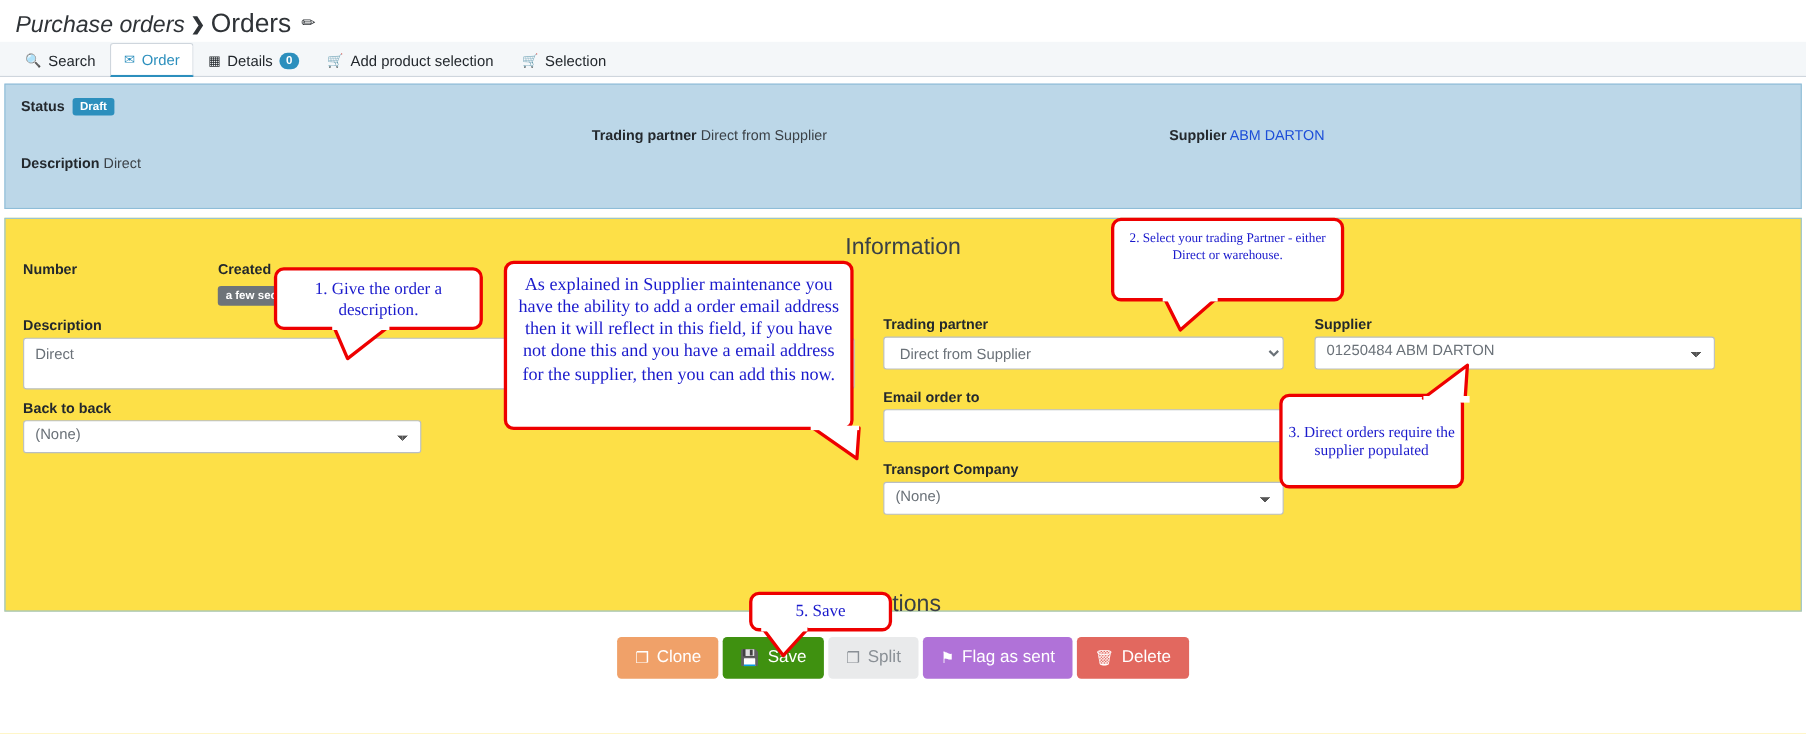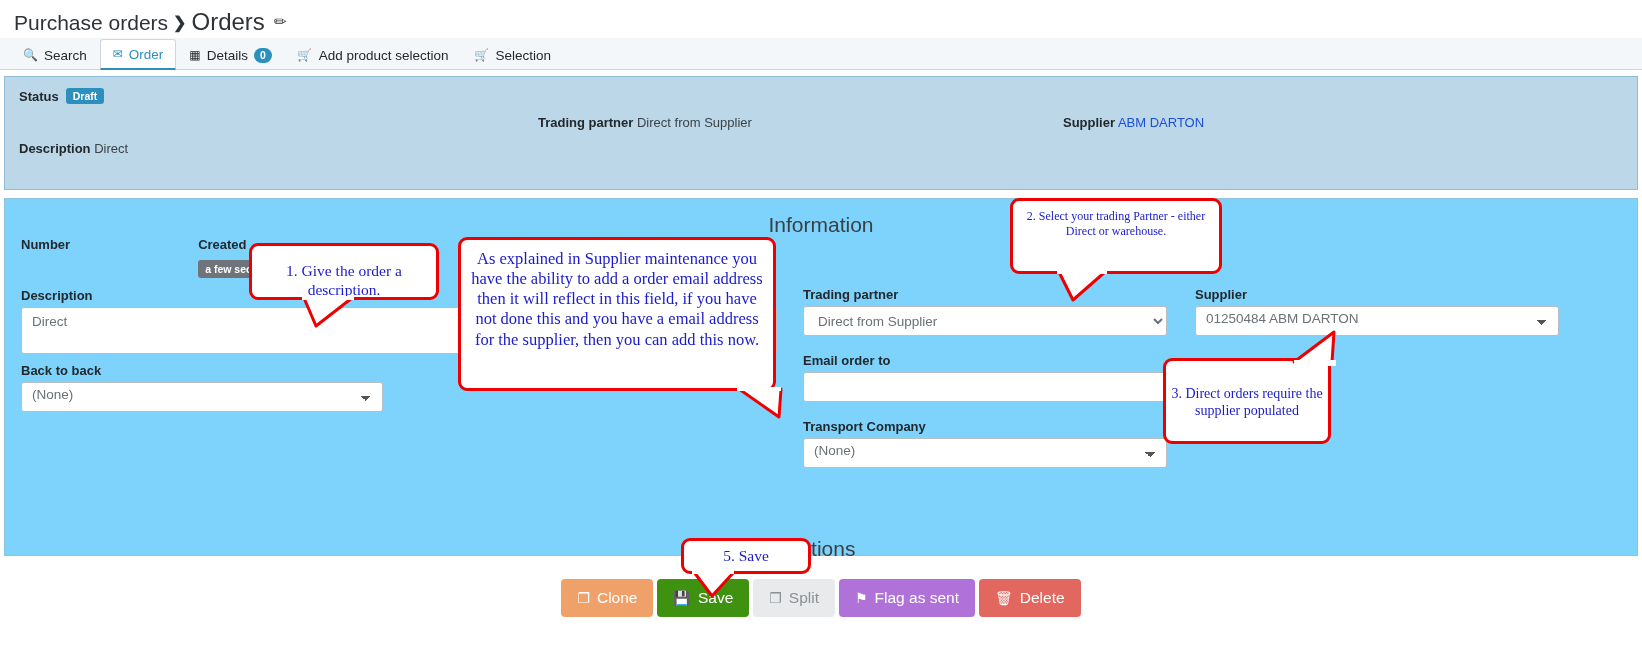--- a/index.html
+++ b/index.html
@@ -15,21 +15,21 @@
   }
 
   
   #breadcrumb {
     padding: 8px 14px 2px 14px;
     font-size: 23px;
     color: #2f3337;
     font-weight: 400;
     white-space: nowrap;
   }
-  #breadcrumb .crumb-first { font-size: 21px; }
+  #breadcrumb .crumb-first { font-size: 21px; font-style: italic; }
   #breadcrumb .crumb-sep {
     font-size: 16px; font-weight: bold; margin: 0 5px; position: relative; top: -2px;
   }
   #breadcrumb .crumb-last { font-size: 24px; }
   #breadcrumb .pin-icon {
     display: inline-block; margin-left: 8px; font-size: 15px; position: relative; top: -3px;
     transform: rotate(45deg);
   }
 
   
@@ -86,21 +86,21 @@
   #band-partner { left: 533px; top: 38px; }
   #band-supplier { left: 1058px; top: 38px; }
   #band-description { left: 14px; top: 64px; }
 
   
   #panel {
     margin: 8px 4px 0 4px;
     border: 1px solid #8fc2de;
     height: 358px;
     position: relative;
-    background: #7dd3fc;
+    background: #fde047;
   }
   #info-title {
     text-align: center; font-size: 21px; color: #3a4046; font-weight: 400;
     padding-top: 14px;
   }
   #actions-title {
     text-align: center; font-size: 21px; color: #3a4046; font-weight: 400;
     position: absolute; left: 0; right: 0; top: 338px;
   }
 
@@ -182,21 +182,21 @@
     border: 3px solid #ee0000;
     border-radius: 9px;
     background: #ffffff;
     color: #1a1acc;
     font-family: "Liberation Serif", serif;
     text-align: center;
     line-height: 1.22;
     z-index: 40;
   }
 
-  #co1 { left: 249px; top: 243px; width: 190px; height: 57px; font-size: 15.5px; padding-top: 16px; }
+  #co1 { left: 249px; top: 243px; width: 190px; height: 57px; font-size: 15.5px; padding-top: 8px; }
   #co2 { left: 1010px; top: 198px; width: 212px; height: 76px; font-size: 12px; padding-top: 8px; }
   #co3 { left: 1163px; top: 358px; width: 168px; height: 86px; font-size: 14px; padding-top: 24px; }
   #co4 { left: 458px; top: 237px; width: 318px; height: 154px; font-size: 16.5px; padding: 9px 10px 0 10px; }
   #co5 { left: 681px; top: 538px; width: 130px; height: 36px; font-size: 15.5px; padding-top: 6px; }
 
   .svg-tail { position: absolute; overflow: visible; z-index: 41; }
 </style>
 </head>
 <body>
 

